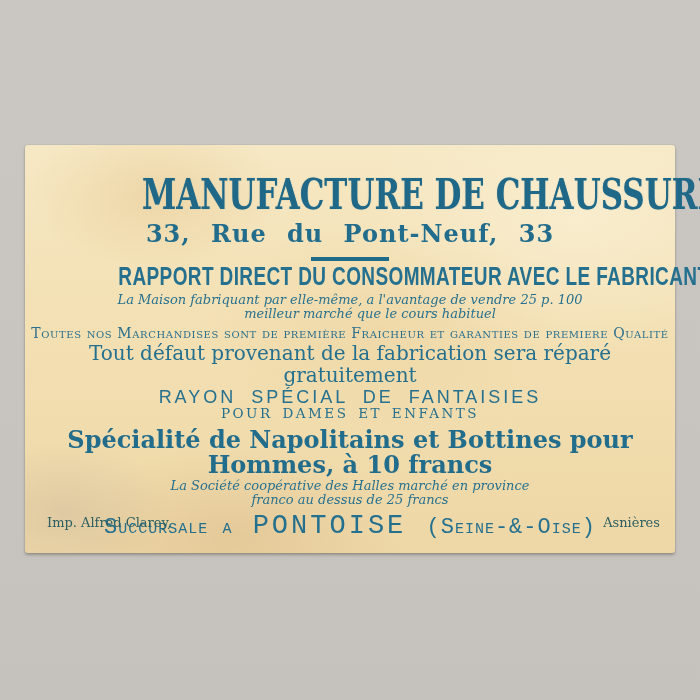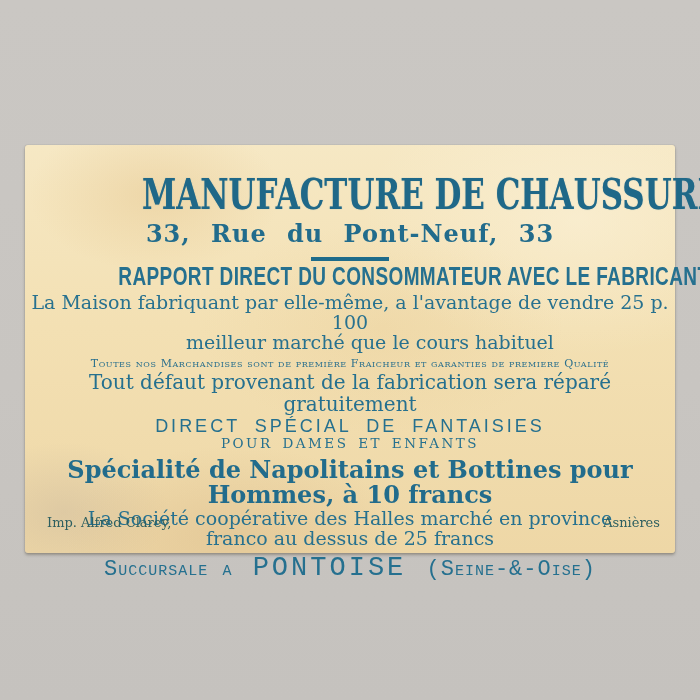--- a/index.html
+++ b/index.html
@@ -75,30 +75,31 @@
     white-space: nowrap;
   }
   .squeeze-headline {
     display: inline-block;
     transform: scaleX(0.76);
     transform-origin: 50% 50%;
     white-space: nowrap;
     letter-spacing: 0.5px;
   }
   .t-italic {
-    font-size: 19px;
+    font-style: italic;
+    font-size: 13px;
     line-height: 1.05;
     color: #27718f;
   }
   .t-lead1 { margin-top: 4px; }
   .t-lead2 { margin-top: 0; margin-left: 40px; }
   .t-quality {
     margin-top: 5px;
     font-variant: small-caps;
-    font-size: 11px;
+    font-size: 14px;
     letter-spacing: 0.6px;
     line-height: 1.0;
     color: #2a6f8d;
   }
   .t-guarantee {
     margin-top: 2px;
     font-size: 20px;
     line-height: 1.1;
   }
   .t-rayon {
@@ -173,21 +174,21 @@
     </div>
 
     <div class="t-italic t-lead1">La Maison fabriquant par elle-même, a l'avantage de vendre 25 p. 100</div>
 
     <div class="t-italic t-lead2">meilleur marché que le cours habituel</div>
 
     <div class="t-quality">Toutes nos Marchandises sont de première Fraicheur et garanties de premiere Qualité</div>
 
     <div class="t-guarantee">Tout défaut provenant de la fabrication sera réparé gratuitement</div>
 
-    <div class="t-rayon">DIRECT SPÉCIAL DE FANTAISIES</div>
+    <div class="t-rayon">RAYON SPÉCIAL DE FANTAISIES</div>
 
     <div class="t-pour">POUR DAMES ET ENFANTS</div>
 
     <div class="t-spec">Spécialité de Napolitains et Bottines pour Hommes, à 10 francs</div>
 
     <div class="t-italic t-ship1">La Société coopérative des Halles marché en province</div>
 
     <div class="t-italic t-ship2">franco au dessus de 25 francs</div>
 
     <div class="t-branch">

